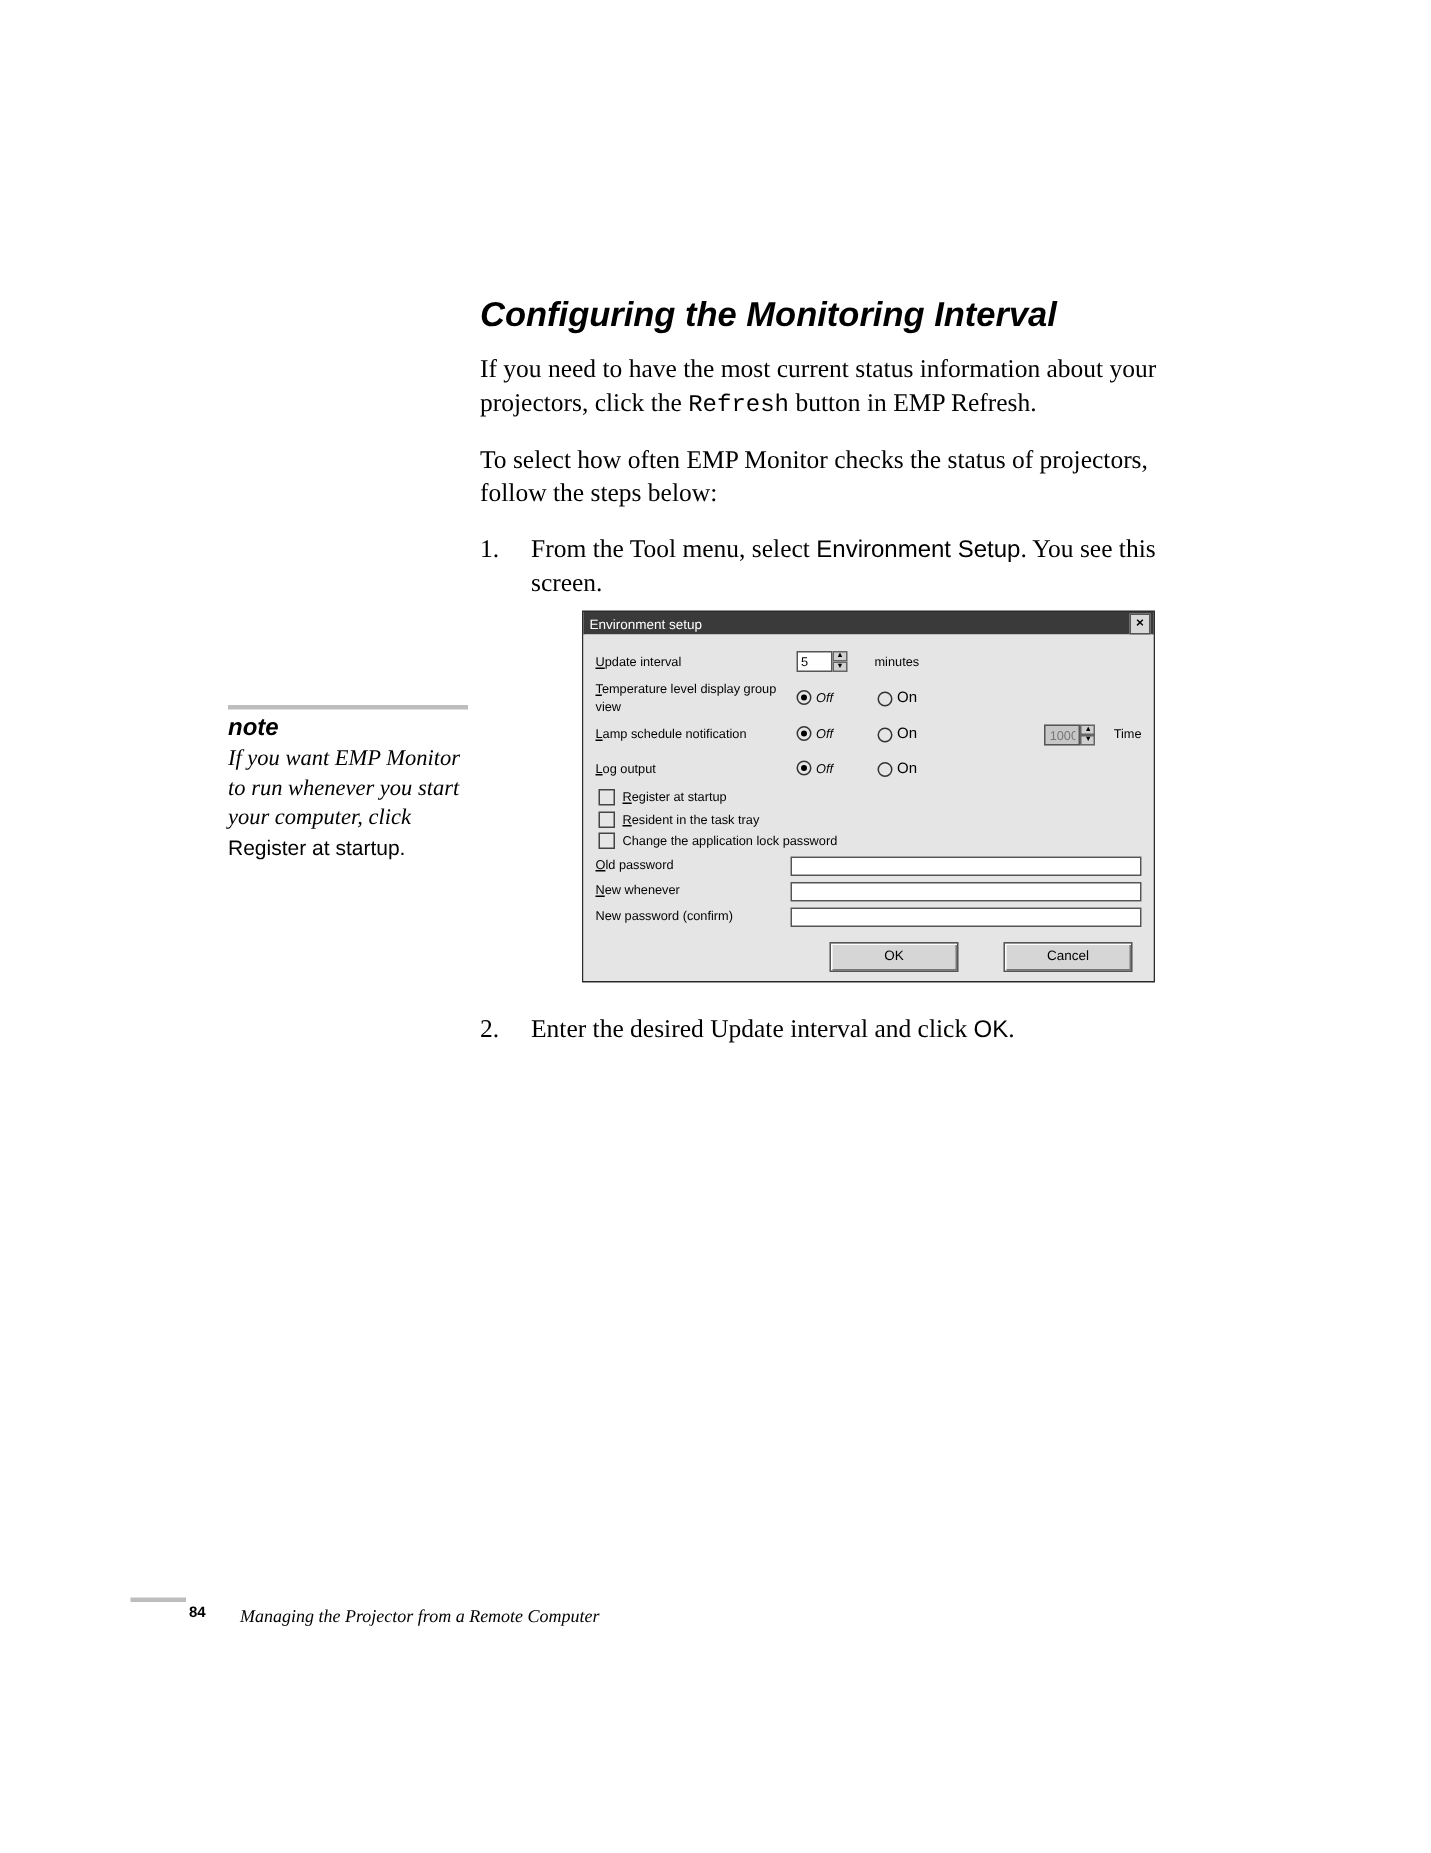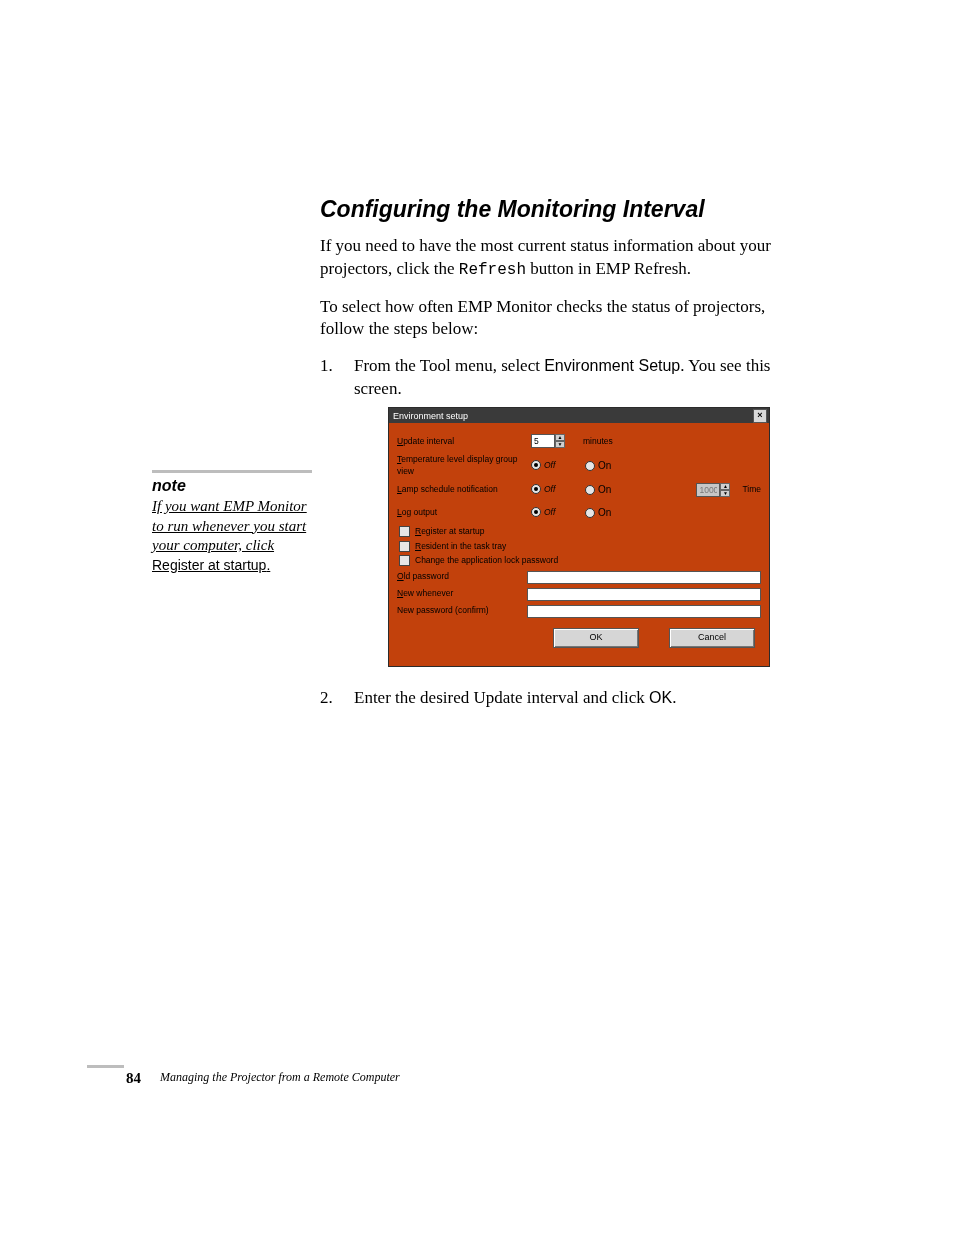--- a/index.html
+++ b/index.html
@@ -83,21 +83,20 @@
     font-style: italic;
     font-weight: bold;
     font-size: 16px;
     margin: 0 0 2px 0;
   }
   .note-body {
     font-family: Georgia, "Times New Roman", serif;
     font-style: italic;
     font-size: 15px;
     line-height: 1.3;
-    text-decoration: underline;
   }
   .note-body .sans-upright {
     font-family: Arial, Helvetica, sans-serif;
     font-style: normal;
     font-size: 14px;
   }
 
   
   .dialog-wrap {
     margin: 6px 0 20px 34px;
@@ -126,22 +125,22 @@
     background: #d9d9d9;
     border: 1px solid #555;
     color: #000;
     font-size: 9px;
     line-height: 10px;
     text-align: center;
     font-family: Arial, sans-serif;
     font-weight: bold;
   }
   .dlg-body {
-    background: #c2410c;
-    padding: 8px 8px 18px 8px;
+    background: #e5e5e5;
+    padding: 8px 8px 6px 8px;
   }
   .row {
     display: flex;
     align-items: center;
     min-height: 20px;
     margin-bottom: 3px;
     gap: 4px;
   }
   .lab {
     width: 130px;
@@ -277,23 +276,23 @@
     left: 87px;
     top: 1065px;
     width: 37px;
     height: 3px;
     background: #bdbdbd;
   }
   .page-num {
     position: absolute;
     left: 126px;
     top: 1070px;
-    font-family: Liberation Serif, serif;
+    font-family: Liberation Sans, sans-serif;
     font-weight: bold;
-    font-size: 15px;
+    font-size: 10px;
   }
   .footer-title {
     position: absolute;
     left: 160px;
     top: 1070px;
     font-family: Georgia, "Times New Roman", serif;
     font-style: italic;
     font-size: 12px;
   }
 </style>

